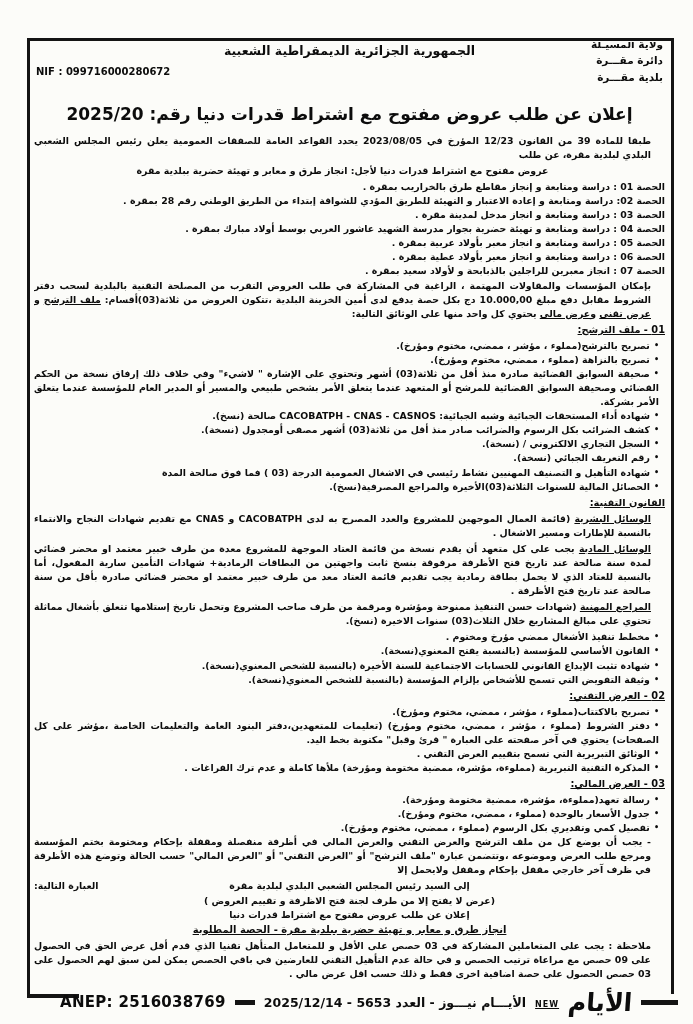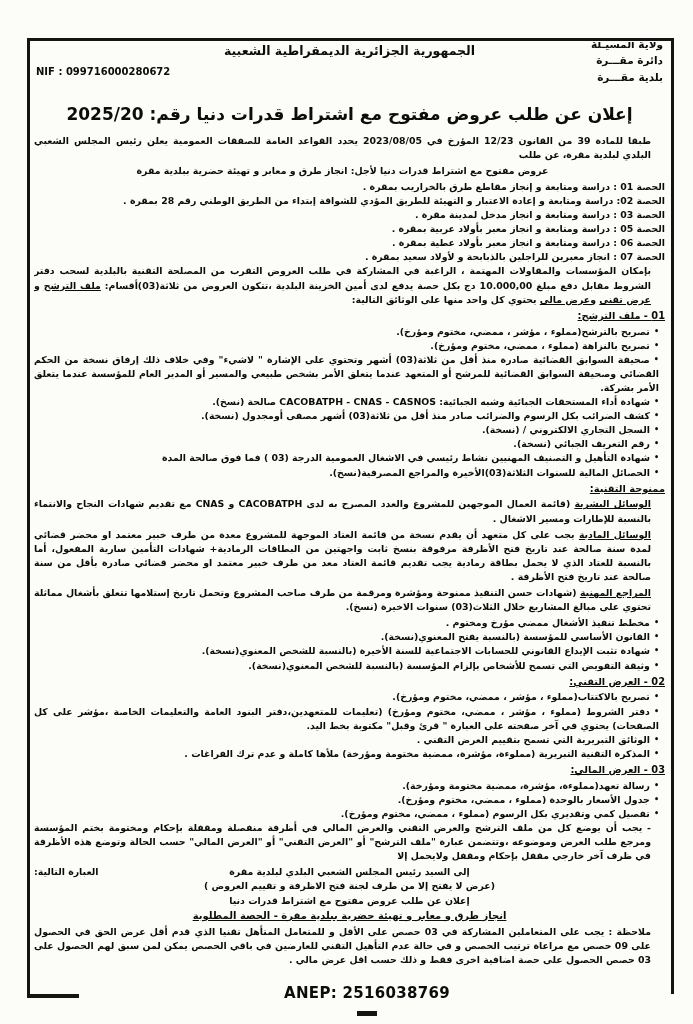--- a/index.html
+++ b/index.html
@@ -19,21 +19,21 @@
   .lots div{white-space:nowrap;overflow:hidden;}
   .sec-head{text-decoration:underline;font-size:9.8px;margin:2px 0 1px 0;}
   .bullets .b{padding-right:6px;text-align:justify;}
   .bullet-mark{display:inline-block;margin-left:4px;font-size:8px;vertical-align:1px;}
   .u{text-decoration:underline;}
   .lead{text-decoration:underline;}
   .phrase-line{position:relative;text-align:center;margin-top:1px;}
   .phrase-label{position:absolute;left:0;top:0;}
   .project-line{text-align:center;text-decoration:underline;font-size:10px;margin-bottom:2px;}
   .footer{position:absolute;left:60px;right:19px;bottom:4px;height:36px;display:flex;direction:ltr;
-          align-items:center;gap:9px;flex-direction:column;}
+          align-items:center;gap:9px;}
   .anep{font-size:15px;letter-spacing:.3px;white-space:nowrap;font-weight:900;}
   .dash{width:20px;height:5px;background:#141414;flex:none;}
   .issue{direction:rtl;font-size:12.5px;white-space:nowrap;}
   .new-label{font-size:8px;letter-spacing:1px;align-self:center;margin-top:4px;text-decoration:underline;}
   .logo{font-size:25px;font-weight:900;transform:skewX(-4deg);line-height:1;}
   .rule{flex:1;height:5px;background:#141414;margin-right:-4px;}
   .corner-stub{position:absolute;left:27px;bottom:26px;width:52px;height:4px;background:#141414;}
 </style>
 </head>
 <body>
@@ -57,20 +57,21 @@
     <h1 class="main-title">إعلان عن طلب عروض مفتوح مع اشتراط قدرات دنيا رقم: 2025/20</h1>
 
     <p class="para">طبقا للمادة 39 من القانون 12/23 المؤرخ في 2023/08/05 يحدد القواعد العامة للصفقات العمومية  يعلن رئيس المجلس الشعبي البلدي لبلدية مقرة، عن طلب</p>
     <p class="para center-line">عروض مفتوح مع اشتراط قدرات دنيا لأجل: انجاز طرق و معابر و تهيئة حضرية ببلدية مقرة</p>
 
     <div class="lots">
 
     <div class="lot">الحصة 01 : دراسة ومتابعة و إنجاز مقاطع طرق بالخراريب بمقرة .</div>
         <div class="lot">الحصة 02: دراسة ومتابعة و إعادة الاعتبار و التهيئة للطريق المؤدي للشواقة إبتداء من الطريق الوطني رقم 28 بمقرة .</div>
         <div class="lot">الحصة 03 : دراسة ومتابعة و انجاز مدخل لمدينة مقرة .</div>
+        <div class="lot">الحصة 04 : دراسة ومتابعة و تهيئة حضرية بجوار مدرسة الشهيد عاشور العربي بوسط أولاد مبارك بمقرة .</div>
         <div class="lot">الحصة 05 : دراسة ومتابعة و انجاز معبر بأولاد عربية بمقرة .</div>
         <div class="lot">الحصة 06 : دراسة ومتابعة و انجاز معبر بأولاد عطية بمقرة .</div>
         <div class="lot">الحصة 07 : انجاز معبرين للراجلين بالذبابحة و لأولاد سعيد بمقرة .</div>
       </div>
 
     <p class="para"><span>بإمكان المؤسسات والمقاولات المهتمة ، الراغبة في المشاركة في طلب العروض  التقرب من المصلحة التقنية بالبلدية لسحب دفتر الشروط مقابل دفع مبلغ 10.000,00 دج بكل حصة  يدفع لدى أمين الخزينة البلدية ،تتكون العروض من ثلاثة(03)أقسام: </span><span class="u">ملف الترشح</span><span> و </span><span class="u">عرض تقني</span><span> و</span><span class="u">عرض مالي</span><span> يحتوي كل واحد منها على الوثائق التالية:</span></p>
 
     <div class="sec-head">01 - ملف الترشح:</div>
     <div class="bullets">
 
@@ -78,21 +79,21 @@
         <div class="b"><span class="bullet-mark">•</span><span>تصريح بالنزاهة (مملوء ، ممضي، مختوم ومؤرخ).</span></div>
         <div class="b"><span class="bullet-mark">•</span><span>صحيفة السوابق القضائية صادرة منذ أقل من ثلاثة(03) أشهر وتحتوي على الإشارة " لاشيء" وفي خلاف ذلك إرفاق نسخة من الحكم القضائي وصحيفة السوابق القضائية للمرشح أو المتعهد عندما يتعلق الأمر بشخص طبيعي والمسير أو المدير العام للمؤسسة عندما يتعلق الأمر بشركة.</span></div>
         <div class="b"><span class="bullet-mark">•</span><span>شهادة أداء المستحقات الجبائية وشبه الجبائية: CACOBATPH - CNAS - CASNOS صالحة (نسخ).</span></div>
         <div class="b"><span class="bullet-mark">•</span><span>كشف الضرائب بكل الرسوم والضرائب صادر منذ أقل من ثلاثة(03) أشهر مصفى أومجدول (نسخة).</span></div>
         <div class="b"><span class="bullet-mark">•</span><span>السجل التجاري الالكتروني / (نسخة).</span></div>
         <div class="b"><span class="bullet-mark">•</span><span>رقم التعريف الجبائي (نسخة).</span></div>
         <div class="b"><span class="bullet-mark">•</span><span>شهادة التأهيل و التصنيف المهنيين نشاط رئيسي في الاشغال العمومية الدرجة (03 ) فما فوق صالحة المدة</span></div>
         <div class="b"><span class="bullet-mark">•</span><span>الحصائل المالية للسنوات الثلاثة(03)الأخيرة والمراجع المصرفية(نسخ).</span></div>
       </div>
 
-    <div class="sec-head">ممنوحة التقنية:</div>
+    <div class="sec-head">القانون التقنية:</div>
     <div>
 
     <div class="para"><span class="lead">الوسائل البشرية</span><span> (قائمة العمال الموجهين للمشروع والعدد المصرح به لدى CACOBATPH و CNAS مع تقديم شهادات النجاح والانتماء بالنسبة للإطارات ومسير الاشغال .</span></div>
         <div class="para"><span class="lead">الوسائل المادية</span><span> يجب على كل متعهد أن يقدم نسخة من قائمة العتاد الموجهة للمشروع معدة من طرف خبير معتمد او محضر قضائي لمدة سنة صالحة عند تاريخ فتح الأظرفة مرفوقة بنسخ ثابت واجهتين من البطاقات الرمادية+ شهادات التأمين سارية المفعول، أما بالنسبة للعتاد الذي لا يحمل بطاقة رمادية يجب تقديم قائمة العتاد معد من طرف خبير معتمد او محضر قضائي صادرة بأقل من سنة صالحة عند تاريخ فتح الأظرفة .</span></div>
         <div class="para"><span class="lead">المراجع المهنية</span><span> (شهادات حسن التنفيذ ممنوحة ومؤشرة ومرقمة من طرف صاحب المشروع وتحمل تاريخ إستلامها تتعلق بأشغال مماثلة تحتوي على مبالغ المشاريع خلال الثلاث(03) سنوات الاخيرة (نسخ).</span></div>
       </div>
     <div class="bullets">
 
     <div class="b"><span class="bullet-mark">•</span><span>مخطط  تنفيذ الأشغال ممضي مؤرخ ومختوم .</span></div>
         <div class="b"><span class="bullet-mark">•</span><span>القانون الأساسي للمؤسسة (بالنسبة يفتح المعنوي(نسخة).</span></div>

